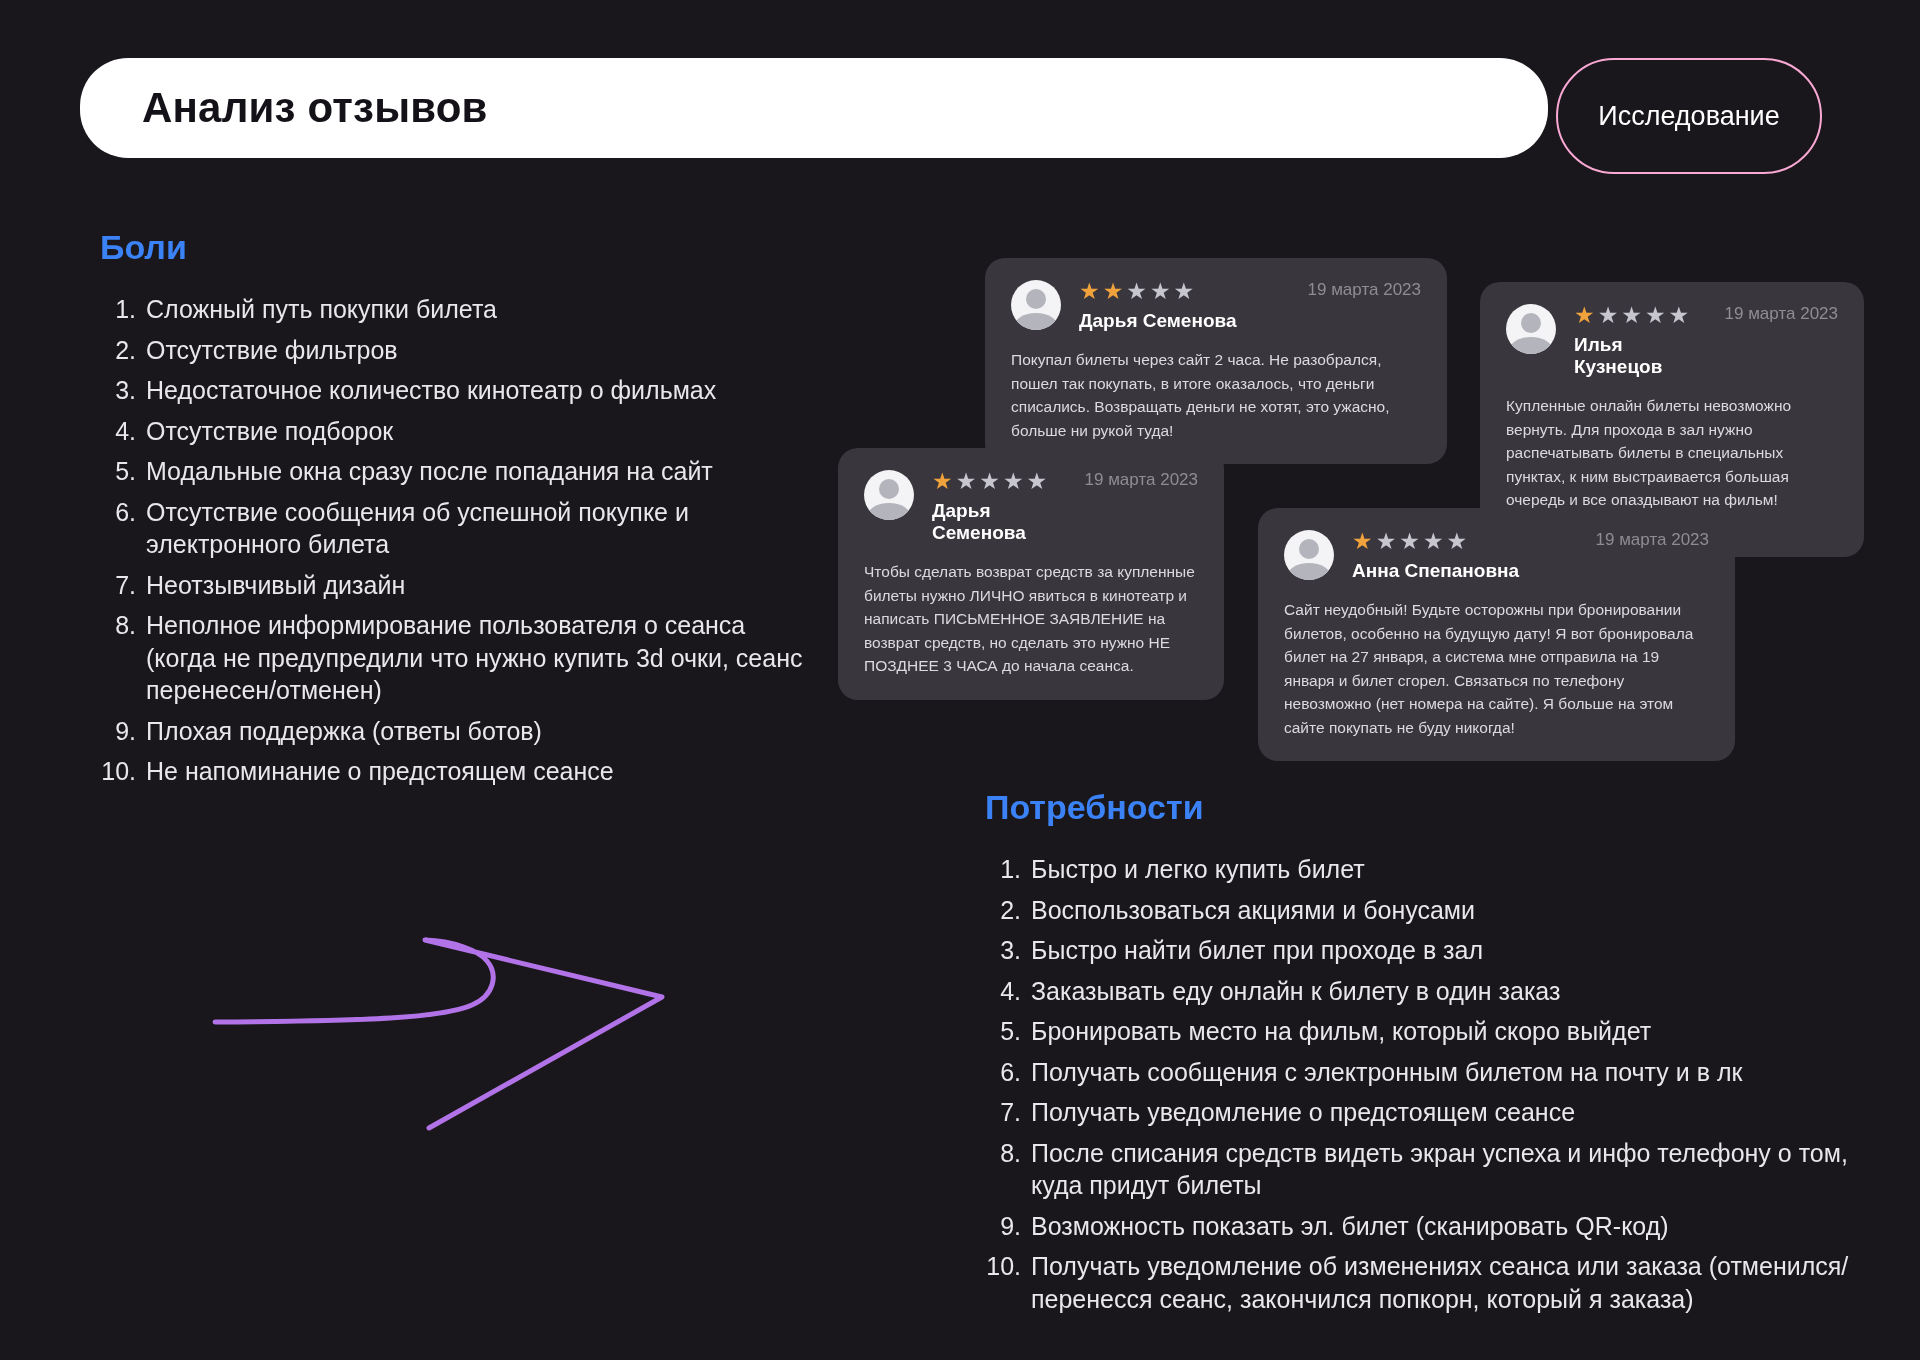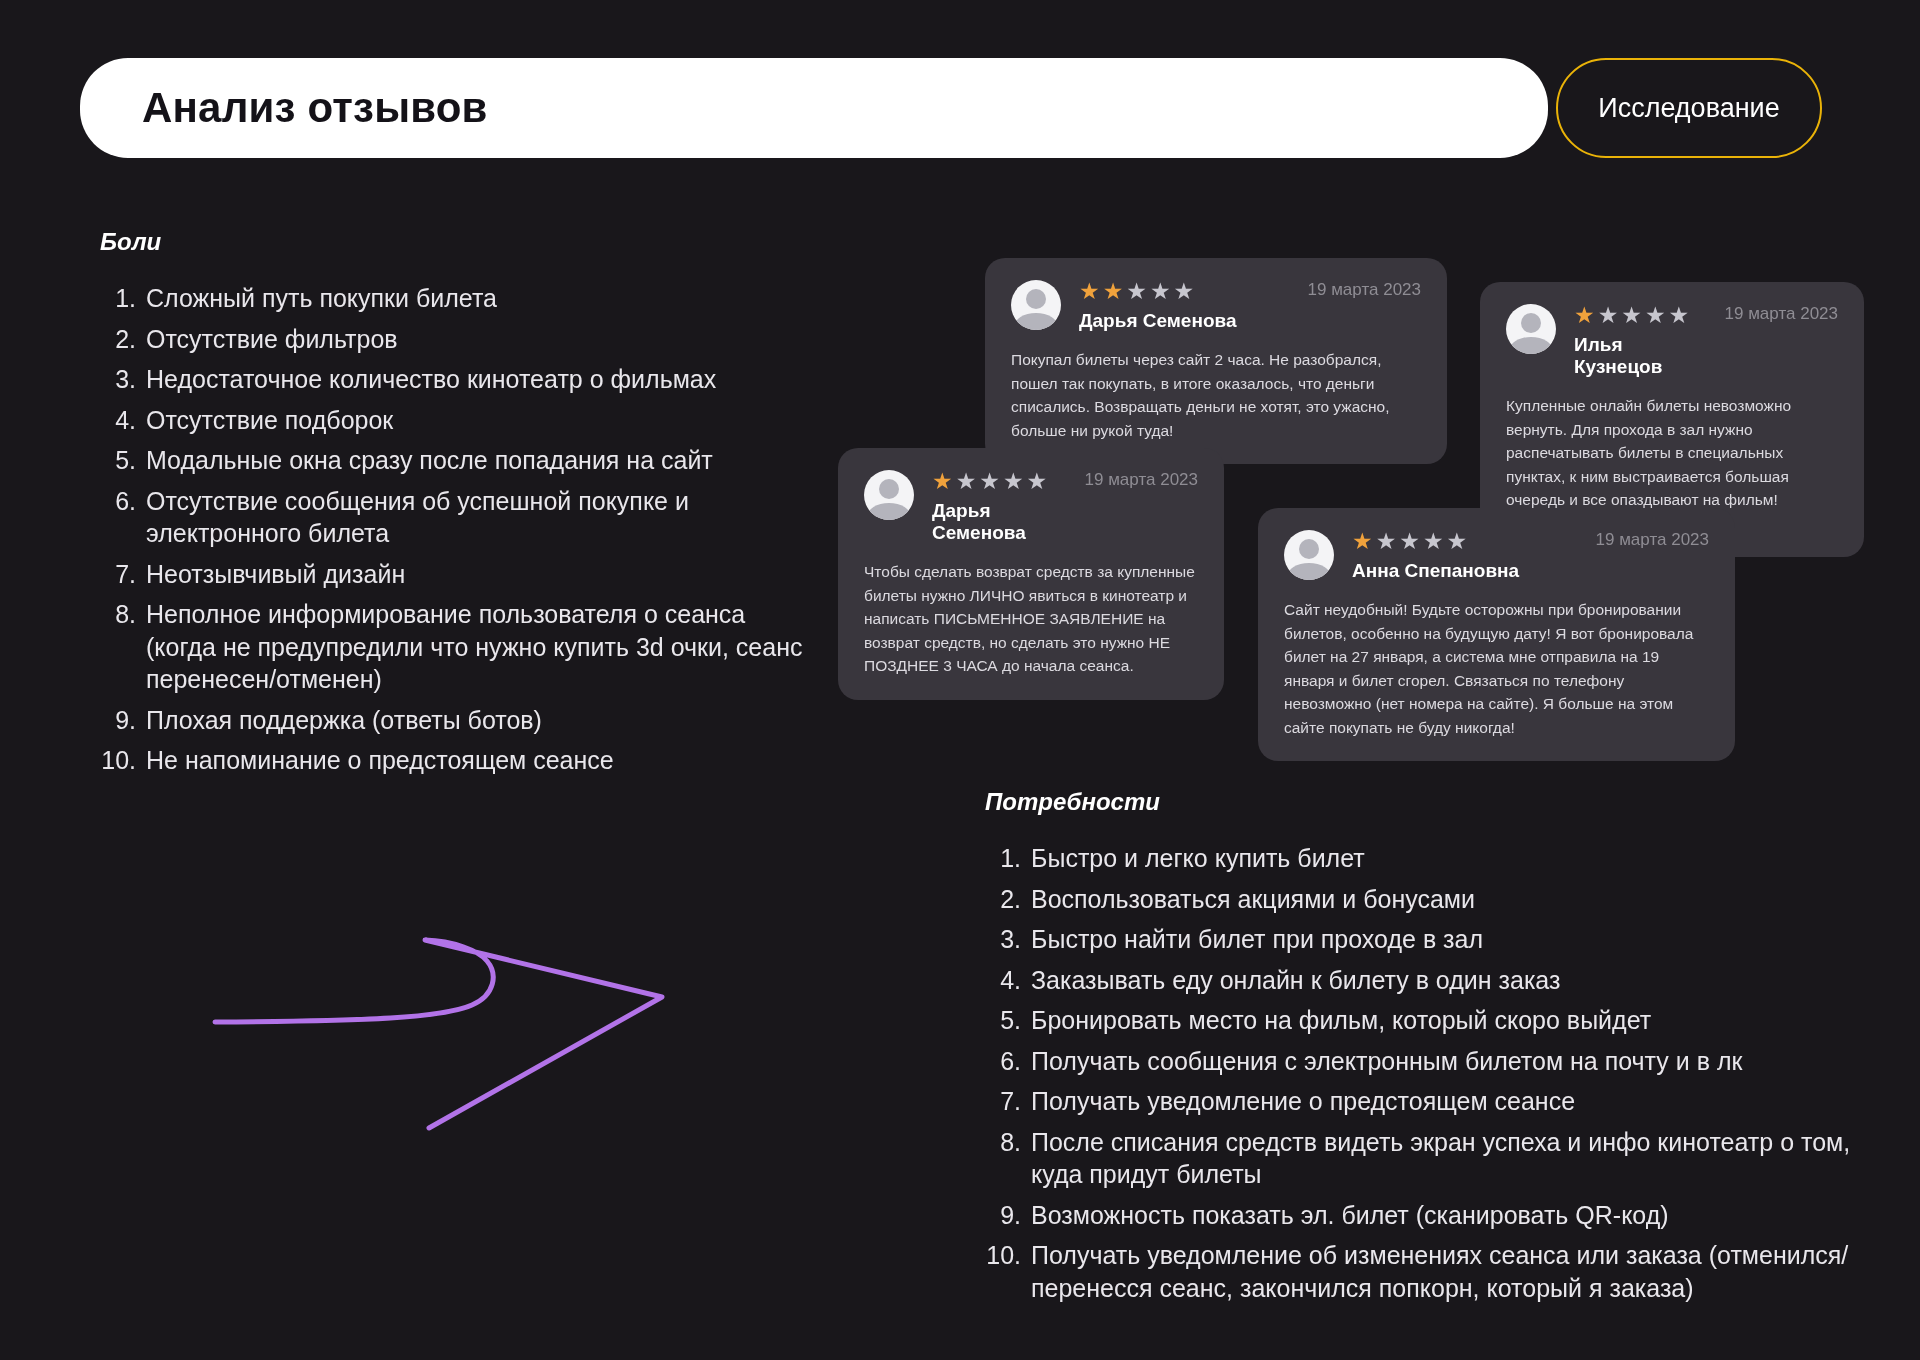--- a/index.html
+++ b/index.html
@@ -32,29 +32,29 @@
     display:flex;gap:8px;
   }
   .title-bar{
     flex:1;background:#ffffff;border-radius:48px;
     display:flex;align-items:center;padding:0 62px;
   }
   .page-title{
     margin:0;font-size:42px;font-weight:700;color:#141218;letter-spacing:.2px;text-align:center;
   }
   .badge{
-    width:266px;height:100px;border:2px solid #eab308;border-radius:60px;
+    width:266px;height:116px;border:2px solid #f9a8d4;border-radius:60px;
     display:flex;align-items:center;justify-content:center;
     color:#ffffff;font-size:27px;background:transparent;
   }
 
   
   .section{position:absolute}
   .section h2{
-    margin:0 0 26px 0;font-size:24px;font-weight:700;color:#ffffff;font-style:italic;
+    margin:0 0 26px 0;font-size:34px;font-weight:700;color:#3b82f6;
   }
   .pains{left:100px;top:228px;width:705px}
   .needs{left:985px;top:788px;width:905px}
   ol.num-list{
     list-style:none;margin:0;padding:0;counter-reset:item;
     font-size:25px;color:var(--text-light);
   }
   ol.num-list li{
     counter-increment:item;
     display:flex;gap:10px;
@@ -167,21 +167,21 @@
         <li>
           <span>Бронировать место на фильм, который скоро выйдет</span>
         </li>
         <li>
           <span>Получать сообщения с электронным билетом на почту и в лк</span>
         </li>
         <li>
           <span>Получать уведомление о предстоящем сеансе</span>
         </li>
         <li>
-          <span>После списания средств видеть экран успеха и инфо кинотеатр о том, куда придут билеты</span>
+          <span>После списания средств видеть экран успеха и инфо телефону о том, куда придут билеты</span>
         </li>
         <li>
           <span>Возможность показать эл. билет (сканировать QR-код)</span>
         </li>
         <li>
           <span>Получать уведомление об изменениях сеанса или заказа (отменился/перенесся сеанс, закончился попкорн, который я заказа)</span>
         </li>
       </ol>
   </section>
 

